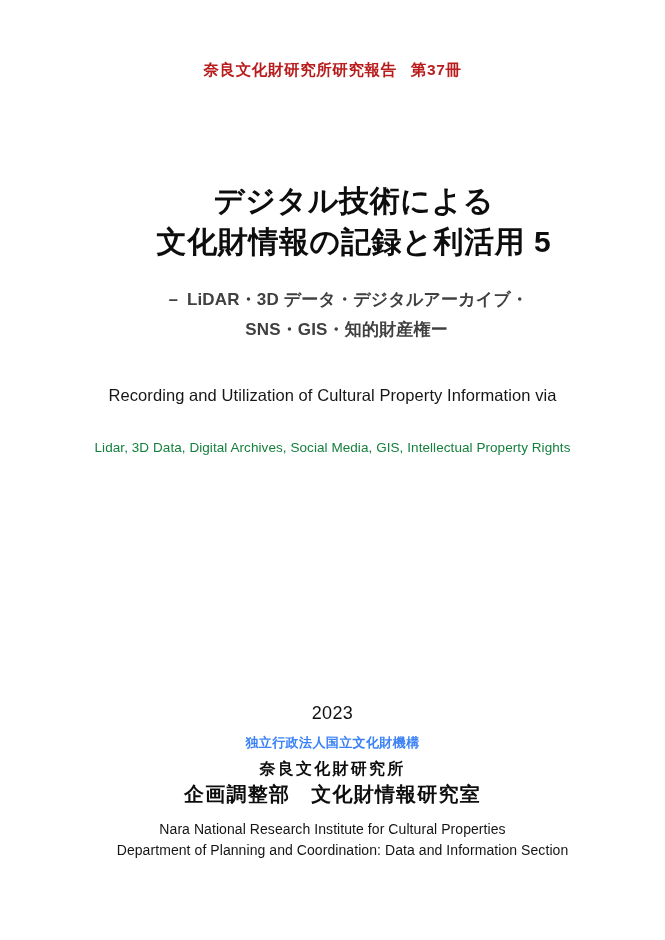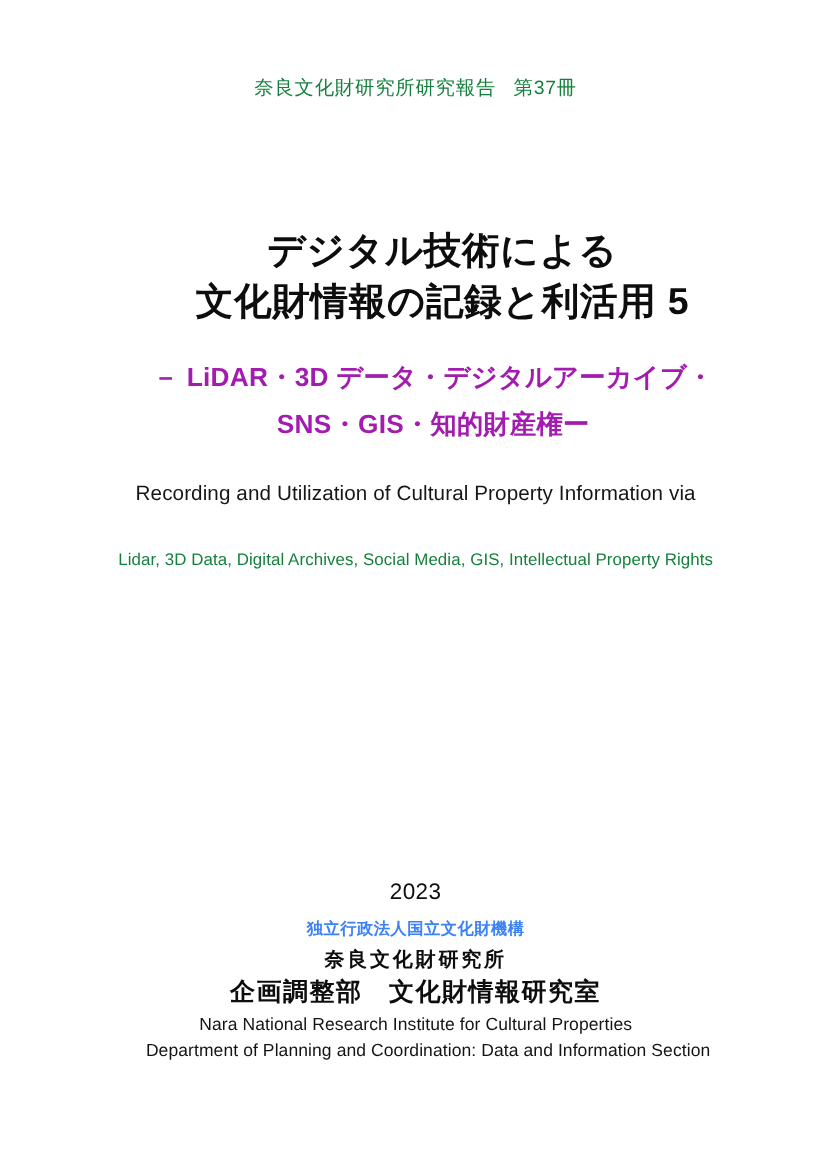--- a/index.html
+++ b/index.html
@@ -23,23 +23,23 @@
   }
 
   
   .series-line {
     position: absolute;
     top: 60px;
     left: 0;
     right: 0;
     text-align: center;
     font-size: 15.5px;
-    font-weight: 400;
+    font-weight: 700;
     letter-spacing: 0.04em;
-    color: #15803d;
+    color: #b91c1c;
   }
   .series-line .gap {
     display: inline-block;
     width: 14px;
   }
 
   
   .title-block {
     position: absolute;
     top: 180px;
@@ -58,25 +58,25 @@
 
   
   .subtitle-block {
     position: absolute;
     top: 285px;
     left: 0;
     right: 0;
     text-align: center;
   }
   .subtitle-line {
-    font-size: 21px;
+    font-size: 17px;
     font-weight: 700;
     letter-spacing: 0.01em;
     line-height: 1.75;
-    color: #a21caf;
+    color: #404040;
     margin-left: 28px;
   }
 
   
   .en-title-block {
     position: absolute;
     top: 382px;
     left: 0;
     right: 0;
     text-align: center;
@@ -138,20 +138,21 @@
     font-weight: 700;
     color: #0d0d0d;
     letter-spacing: 0.06em;
     line-height: 1.45;
   }
   .imprint .en-org {
     font-size: 14px;
     font-weight: 400;
     color: #141414;
     line-height: 1.5;
+    margin-top: 10px;
     letter-spacing: 0.005em;
   }
 </style>
 </head>
 <body>
 
 <div class="page">
 
   <div class="series-line">
     <span>奈良文化財研究所研究報告</span><span class="gap"></span><span>第37冊</span>

